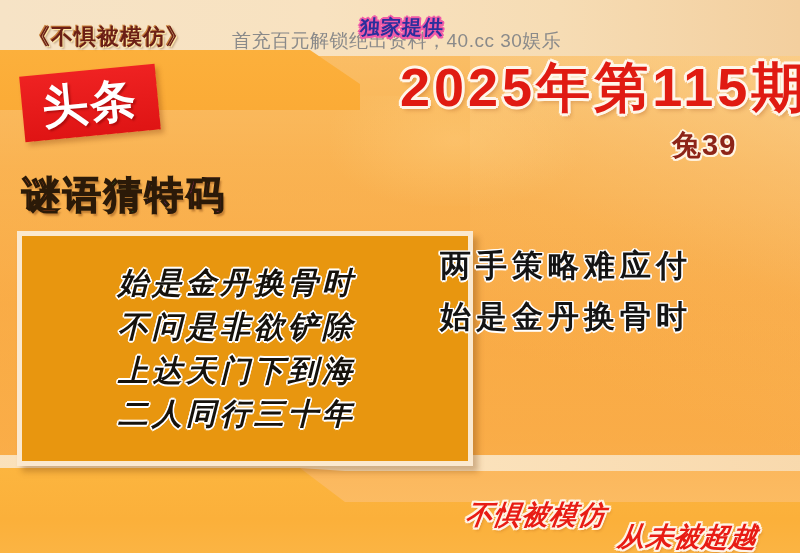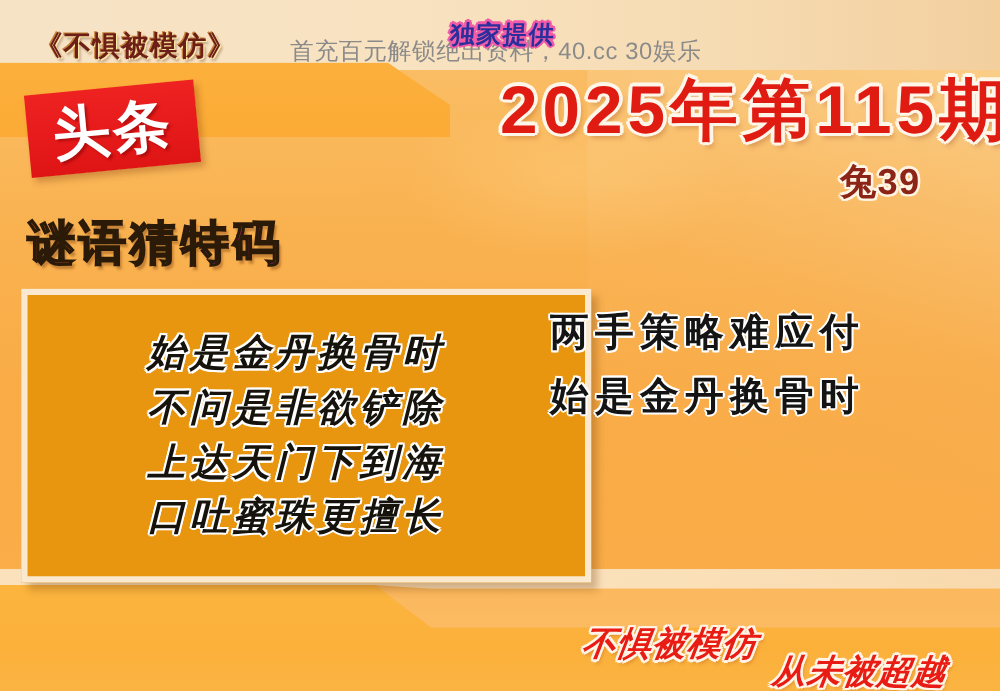--- a/index.html
+++ b/index.html
@@ -276,21 +276,21 @@
   </div>
 
   <div class="rainbow-title">
     <span class="ch c0">谜</span><span class="ch c1">语</span><span class="ch c2">猜</span><span class="ch c3">特</span><span class="ch c4">码</span>
   </div>
 
   <div class="riddle-box">
     <div class="riddle-line">始是金丹换骨时</div>
     <div class="riddle-line">不问是非欲铲除</div>
     <div class="riddle-line">上达天门下到海</div>
-    <div class="riddle-line">口吐蜜珠更擅长</div>
+    <div class="riddle-line">二人同行三十年</div>
   </div>
 
   <div class="poem-block">
     <div class="poem-line">两手策略难应付</div>
     <div class="poem-line">始是金丹换骨时</div>
   </div>
 
   <div class="slogan slogan-left">不惧被模仿</div>
   <div class="slogan slogan-right">从未被超越</div>
 

